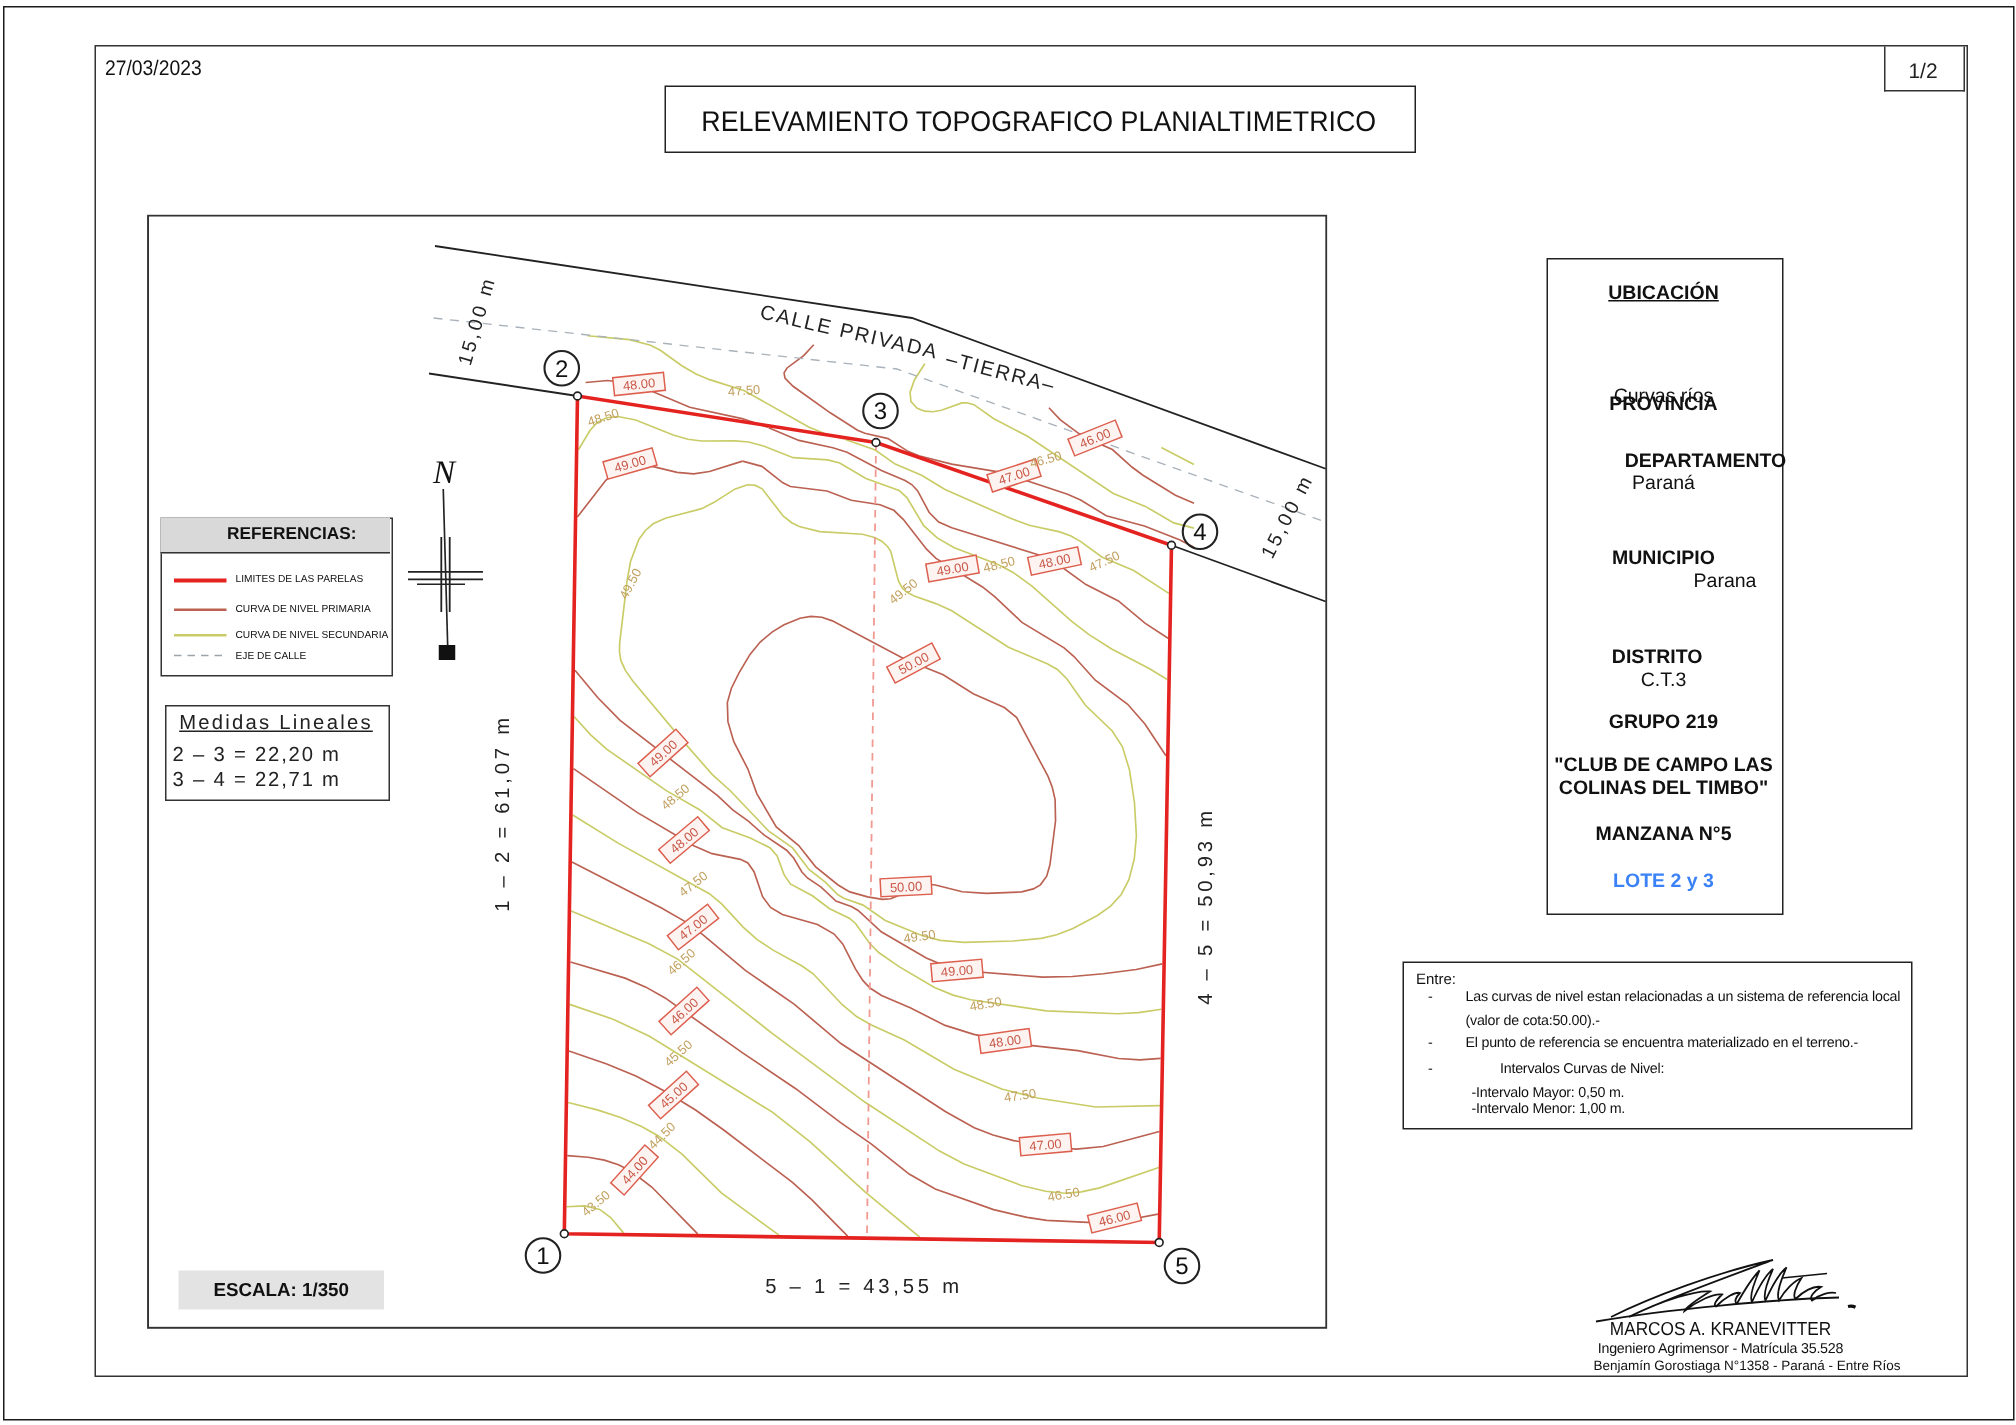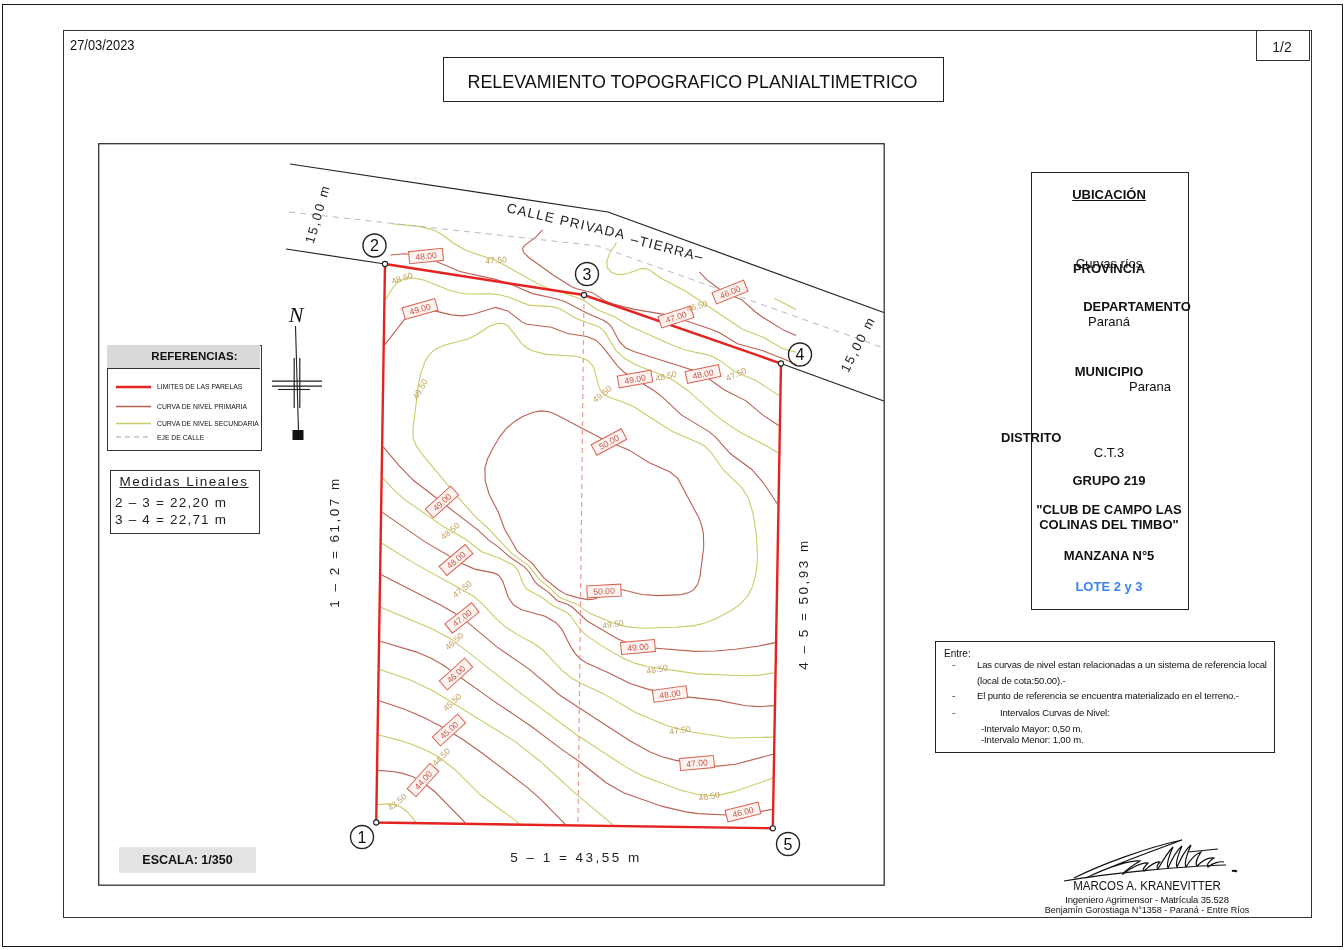--- a/index.html
+++ b/index.html
@@ -331,40 +331,40 @@
 <div class="abs" style="left:1031px;top:256px;width:156px;text-align:center;font-size:13px;color:#111;">Curvas ríos</div>
 
 <div class="abs" style="left:1031px;top:299px;width:156px;text-align:center;font-size:13px;font-weight:bold;color:#111;margin-left:28px;">DEPARTAMENTO</div>
 
 <div class="abs" style="left:1031px;top:314px;width:156px;text-align:center;font-size:13px;color:#111;">Paraná</div>
 
 <div class="abs" style="left:1031px;top:364px;width:156px;text-align:center;font-size:13px;font-weight:bold;color:#111;">MUNICIPIO</div>
 
 <div class="abs" style="left:1072px;top:379px;width:156px;text-align:center;font-size:13px;color:#111;">Parana</div>
 
-<div class="abs" style="left:1001px;top:430px;width:156px;text-align:left;font-size:13px;font-weight:bold;color:#111;">DISTRITO</div>
+<div class="abs" style="left:979px;top:430px;width:156px;text-align:right;font-size:13px;font-weight:bold;color:#111;">DISTRITO</div>
 
 <div class="abs" style="left:1031px;top:445px;width:156px;text-align:center;font-size:13px;color:#111;">C.T.3</div>
 
 <div class="abs" style="left:1031px;top:473px;width:156px;text-align:center;font-size:13px;font-weight:bold;color:#111;">GRUPO 219</div>
 
 <div class="abs" style="left:1031px;top:502px;width:156px;text-align:center;font-size:13px;font-weight:bold;color:#111;">"CLUB DE CAMPO LAS COLINAS DEL TIMBO"</div>
 
 <div class="abs" style="left:1031px;top:548px;width:156px;text-align:center;font-size:13px;font-weight:bold;color:#111;">MANZANA N°5</div>
 
 <div class="abs" style="left:1031px;top:579px;width:156px;text-align:center;font-size:13px;font-weight:bold;color:#3b82f6;">LOTE 2 y 3</div>
 
 <div class="abs" style="left:935px;top:641px;width:338px;height:110px;border:1.2px solid #222;"></div>
 
 <div class="abs" style="left:944px;top:648px;font-size:10px;color:#111;">Entre:</div>
 <div class="abs" style="left:952px;top:659px;font-size:9.5px;letter-spacing:-0.15px;color:#111;">-</div>
 
 <div class="abs" style="left:977px;top:659px;font-size:9.5px;letter-spacing:-0.15px;color:#111;">Las curvas de nivel estan relacionadas a un sistema de referencia local</div>
 
-<div class="abs" style="left:977px;top:675px;font-size:9.5px;letter-spacing:-0.15px;color:#111;">(local de cota:50.00).-</div>
+<div class="abs" style="left:977px;top:675px;font-size:9.5px;letter-spacing:-0.15px;color:#111;">(valor de cota:50.00).-</div>
 <div class="abs" style="left:952px;top:690px;font-size:9.5px;letter-spacing:-0.15px;color:#111;">-</div>
 
 <div class="abs" style="left:977px;top:690px;font-size:9.5px;letter-spacing:-0.15px;color:#111;">El punto de referencia se encuentra materializado en el terreno.-</div>
 <div class="abs" style="left:952px;top:707px;font-size:9.5px;letter-spacing:-0.15px;color:#111;">-</div>
 
 <div class="abs" style="left:977px;top:707px;font-size:9.5px;letter-spacing:-0.15px;color:#111;padding-left:23px;">Intervalos Curvas de Nivel:</div>
 
 <div class="abs" style="left:981px;top:723px;font-size:9.5px;letter-spacing:-0.15px;color:#111;">-Intervalo Mayor: 0,50 m.</div>
 
 <div class="abs" style="left:981px;top:734px;font-size:9.5px;letter-spacing:-0.15px;color:#111;">-Intervalo Menor: 1,00 m.</div>
@@ -374,13 +374,13 @@
 <path d="M98,34 C103,25 108,17 113,12 C109,21 106,29 108,33 C112,24 117,15 122,11 C118,20 115,28 117,32 C121,23 126,14 131,10 C127,19 124,28 126,32 C130,25 136,19 141,17 C137,23 135,29 137,31 C142,26 149,22 154,23 C149,26 146,30 148,32 C153,28 160,26 164,27" fill="none" stroke="#111" stroke-width="1.2"></path>
 <path d="M128,17 L158,14" fill="none" stroke="#111" stroke-width="1.1"></path>
 <path d="M4,46 C50,38 125,31 166,30" fill="none" stroke="#111" stroke-width="1.2"></path>
 <path d="M172,36 C174,35.5 176,36 177,36.5" fill="none" stroke="#111" stroke-width="2.2"></path>
 </svg>
 
 <div class="abs" style="left:1027px;top:879px;width:240px;text-align:center;font-size:12.5px;color:#111;transform:scaleX(0.92);">MARCOS A. KRANEVITTER</div>
 
 <div class="abs" style="left:1027px;top:893.5px;width:240px;text-align:center;font-size:9.5px;letter-spacing:-0.15px;color:#111;">Ingeniero Agrimensor - Matrícula 35.528</div>
 
-<div class="abs" style="left:1027px;top:905px;width:240px;text-align:center;font-size:9px;color:#111;">Benjamín Gorostiaga N°1358 - Paraná - Entre Ríos</div>
+<div class="abs" style="left:1027px;top:905px;width:240px;text-align:right;font-size:9px;color:#111;">Benjamín Gorostiaga N°1358 - Paraná - Entre Ríos</div>
 
 </body></html>

